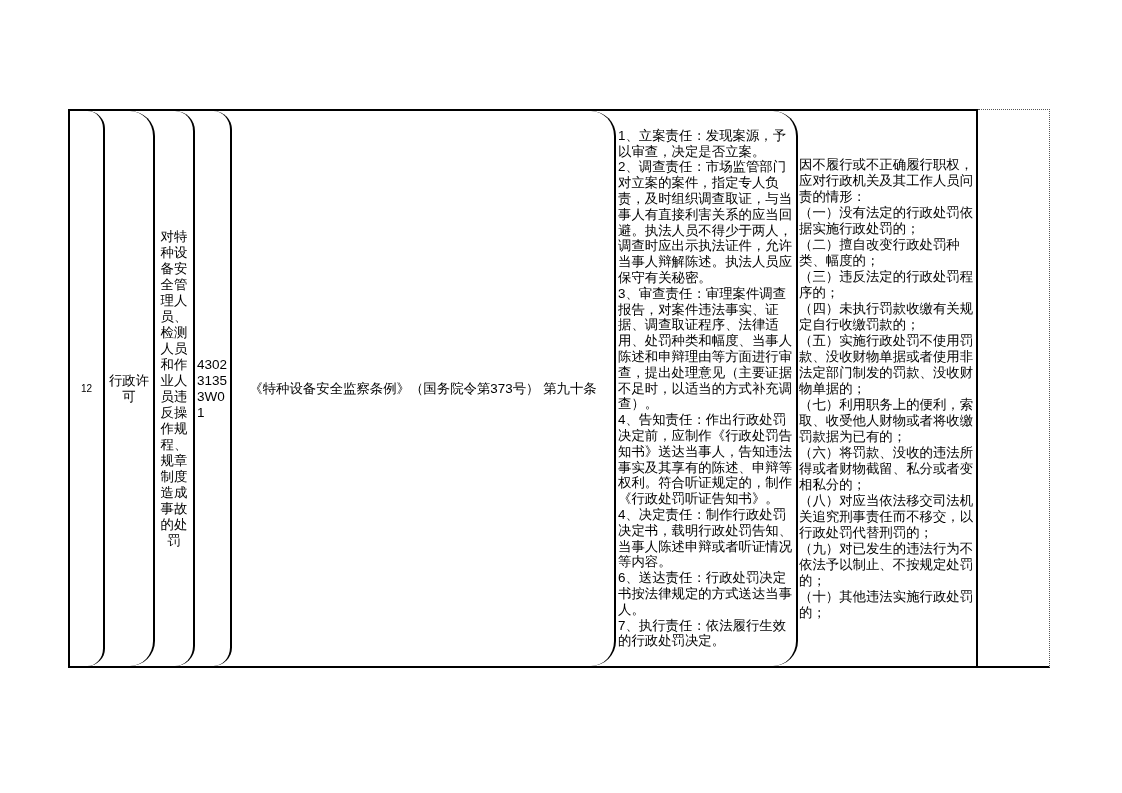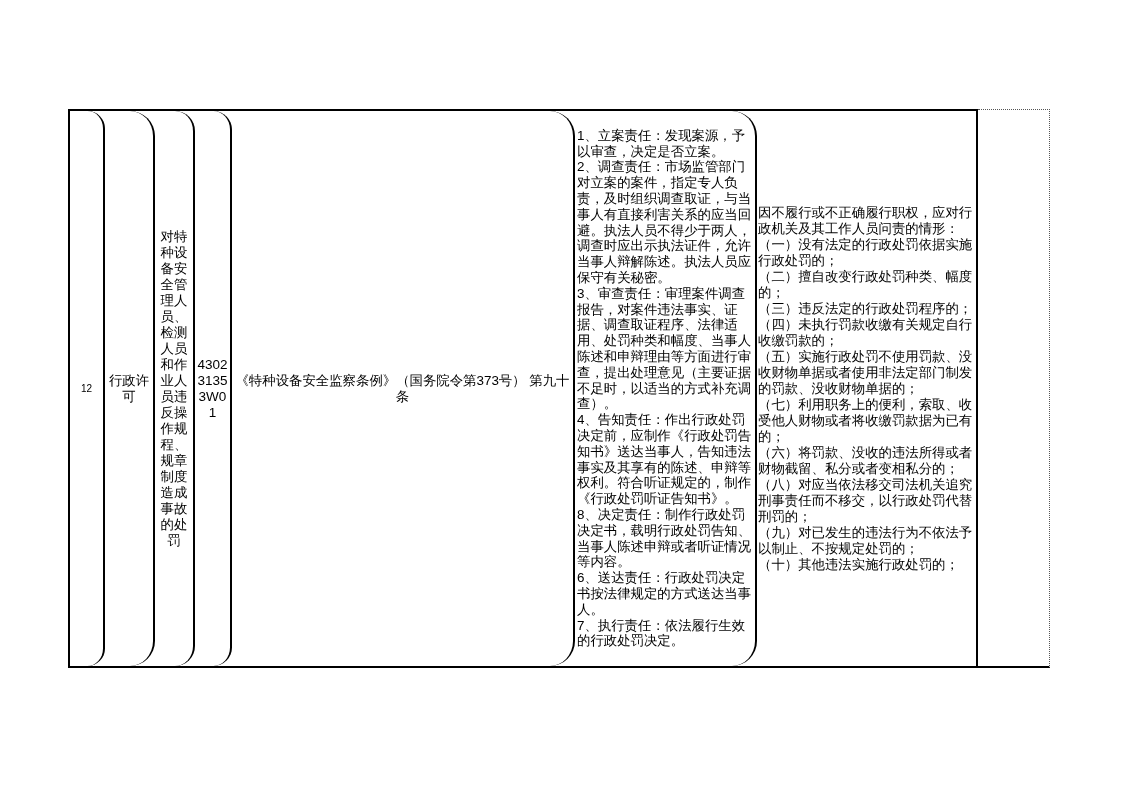--- a/index.html
+++ b/index.html
@@ -33,22 +33,22 @@
     overflow: hidden;
     font-size: 13.4px;
     line-height: 16px;
     padding: 1px 2px;
     border-radius: 25px;
   }
   .cell:last-child { border-right: none; }
   .c-seq  { width: 35px;  text-align: center; font-size: 10px; }
   .c-type { width: 50px;  text-align: center; }
   .c-name { width: 40px;  text-align: center; }
-  .c-code { width: 37px;  text-align: center; word-break: break-all; font-size: 13.5px; }
-  .c-legal{ width: 343px; text-align: center; padding: 1px; }
+  .c-code { width: 37px;  word-break: break-all; font-size: 13.5px; }
+  .c-legal{ width: 384px; text-align: center; padding: 1px; }
   .c-duty { width: 182px; text-align: left; line-height: 15.8px; }
   .c-acct { flex: 1;      text-align: left; padding: 1px; }
   .para { margin: 0; }
   .remark-cell {
     position: absolute;
     left: 978px; top: 109px;
     width: 72px; height: 559px;
     box-sizing: border-box;
     border-top: 1px dotted var(--dotted-border, #555555);
     border-right: 1px dotted var(--dotted-border, #555555);
@@ -81,21 +81,21 @@
 
     <div class="cell c-legal">
         <div class="para">《特种设备安全监察条例》（国务院令第373号） 第九十条</div>
       </div>
 
     <div class="cell c-duty">
         <div class="para">1、立案责任：发现案源，予以审查，决定是否立案。</div>
         <div class="para">2、调查责任：市场监管部门对立案的案件，指定专人负责，及时组织调查取证，与当事人有直接利害关系的应当回避。执法人员不得少于两人，调查时应出示执法证件，允许当事人辩解陈述。执法人员应保守有关秘密。</div>
         <div class="para">3、审查责任：审理案件调查报告，对案件违法事实、证据、调查取证程序、法律适用、处罚种类和幅度、当事人陈述和申辩理由等方面进行审查，提出处理意见（主要证据不足时，以适当的方式补充调查）。</div>
         <div class="para">4、告知责任：作出行政处罚决定前，应制作《行政处罚告知书》送达当事人，告知违法事实及其享有的陈述、申辩等权利。符合听证规定的，制作《行政处罚听证告知书》。</div>
-        <div class="para">8、决定责任：制作行政处罚决定书，载明行政处罚告知、当事人陈述申辩或者听证情况等内容。</div>
+        <div class="para">4、决定责任：制作行政处罚决定书，载明行政处罚告知、当事人陈述申辩或者听证情况等内容。</div>
         <div class="para">6、送达责任：行政处罚决定书按法律规定的方式送达当事人。</div>
         <div class="para">7、执行责任：依法履行生效的行政处罚决定。</div>
       </div>
 
     <div class="cell c-acct">
       <div class="para">因不履行或不正确履行职权，应对行政机关及其工作人员问责的情形：</div>
       <div>
           <div class="para">（一）没有法定的行政处罚依据实施行政处罚的；</div>
           <div class="para">（二）擅自改变行政处罚种类、幅度的；</div>
           <div class="para">（三）违反法定的行政处罚程序的；</div>

